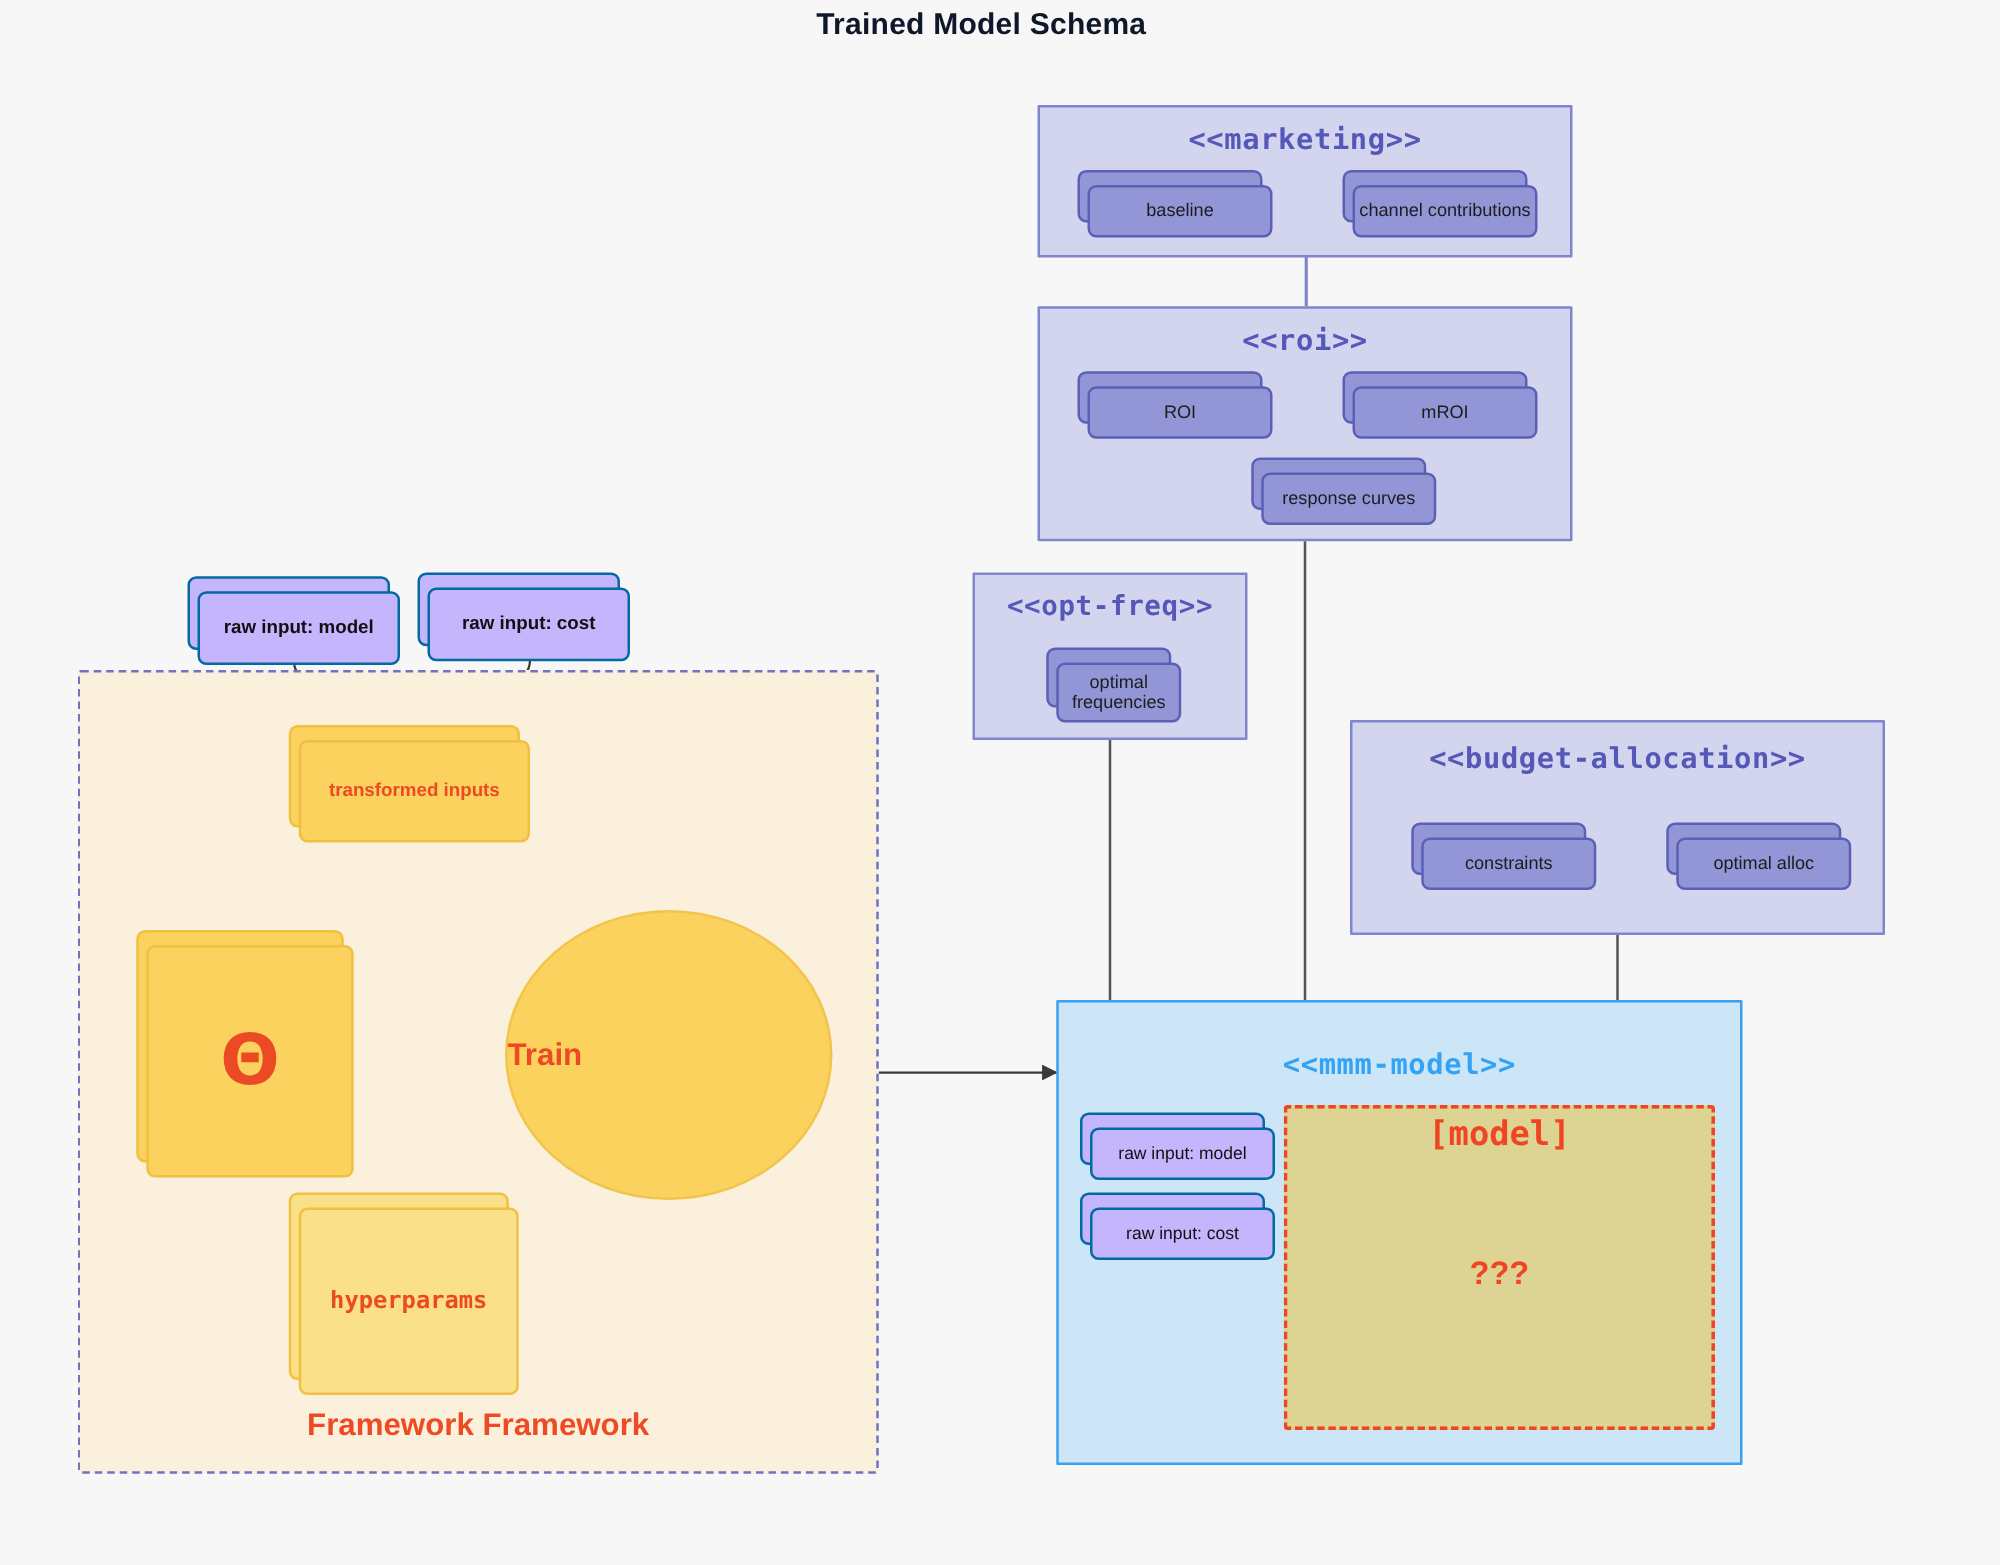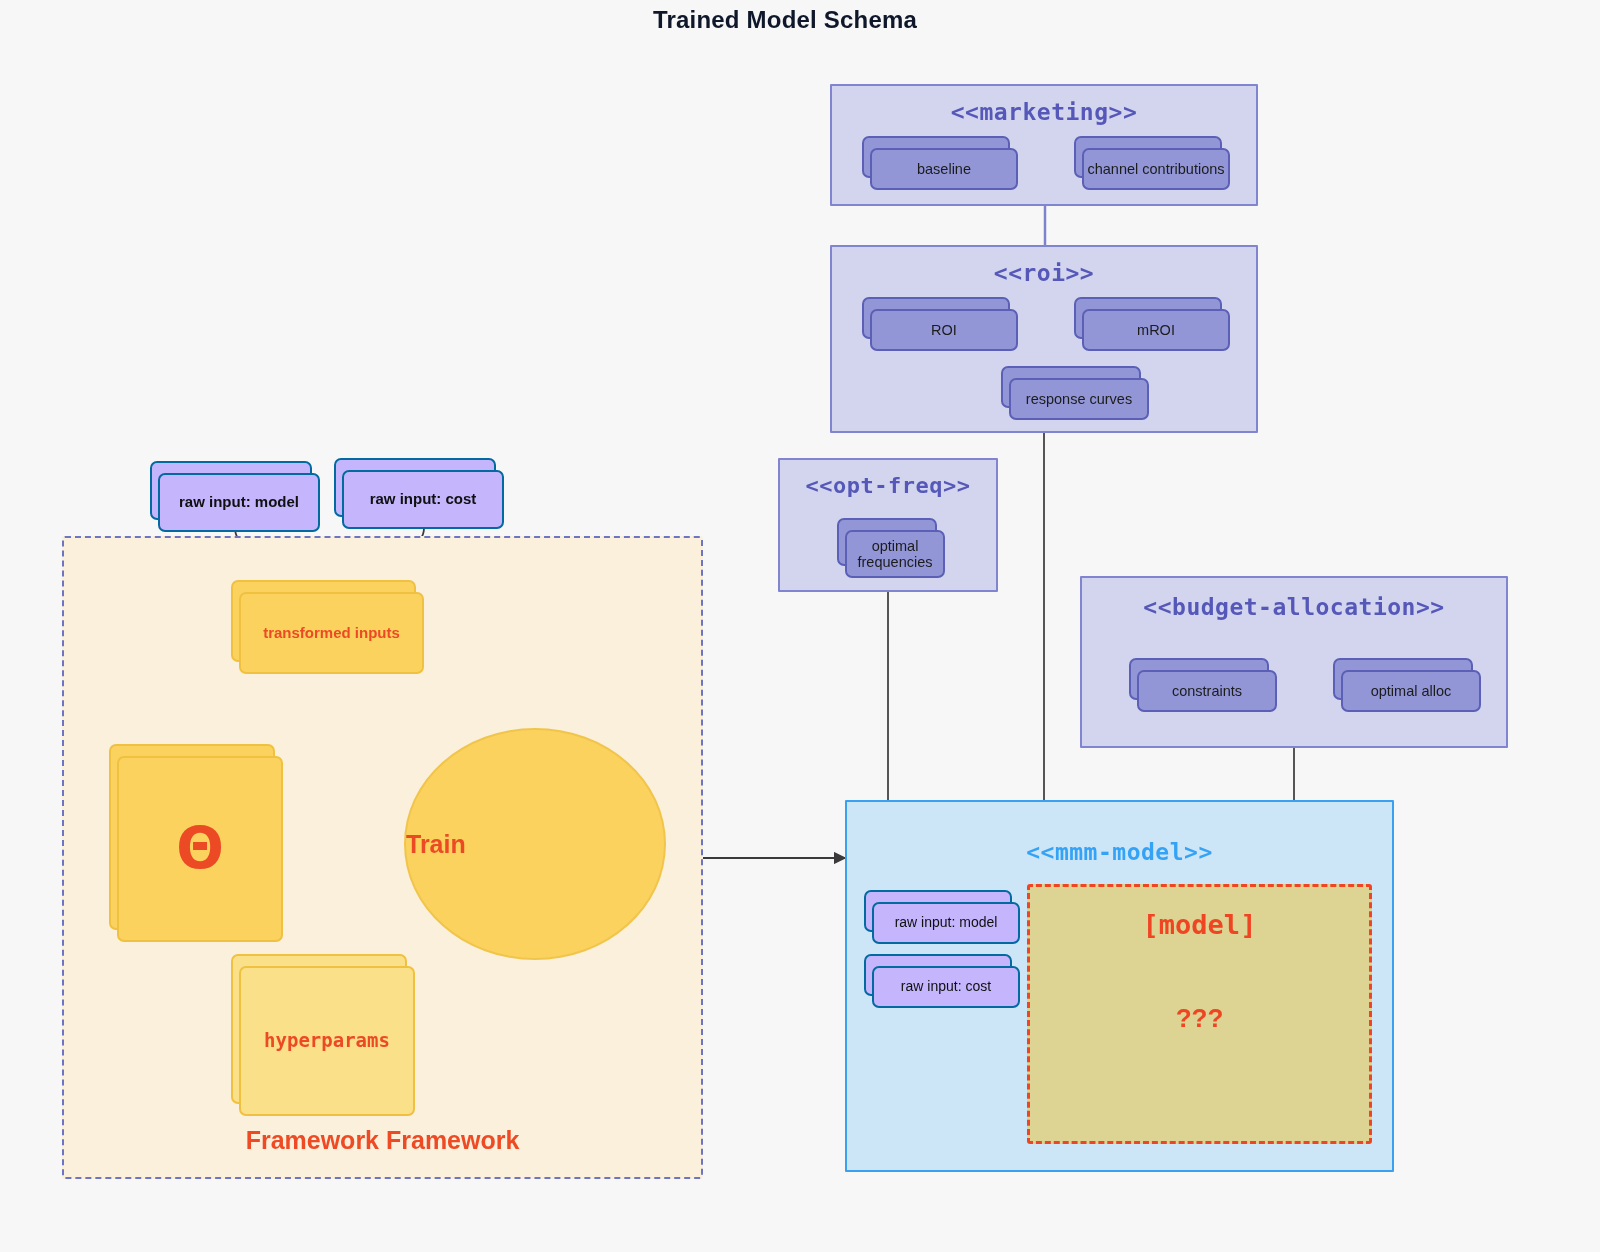--- a/index.html
+++ b/index.html
@@ -157,21 +157,21 @@
   }
 
   
   #model-placeholder {
     background: #ddd493;
     border: 3px dashed #ef4523;
     border-radius: 3px;
   }
   #model-placeholder .ph-title {
     position: absolute;
-    left: 0; right: 0; top: 22px;
+    left: 0; right: 0; top: 5px;
     text-align: center;
     color: #ef4523;
     font-family: "DejaVu Sans Mono", monospace;
     font-weight: bold;
     font-size: 27px;
   }
   #model-placeholder .ph-unknown {
     position: absolute;
     left: 0; right: 0; top: 116px;
     text-align: center;

